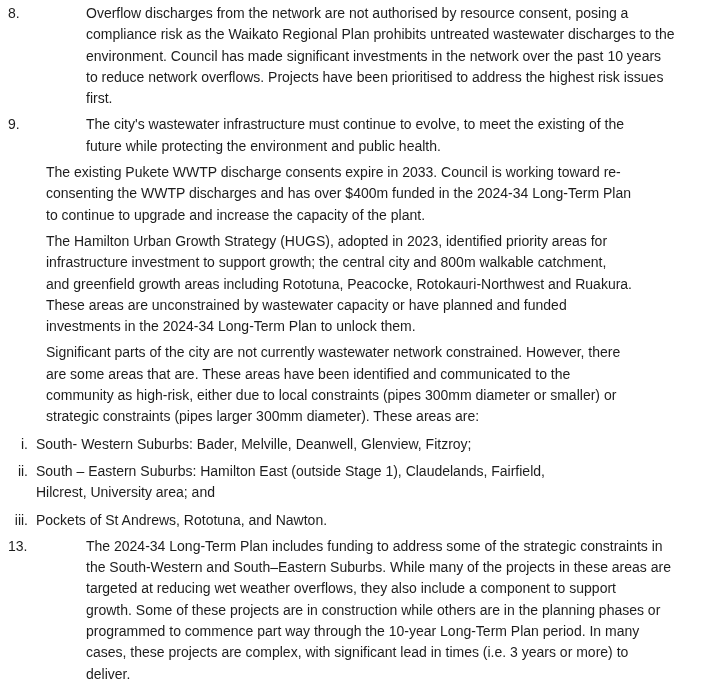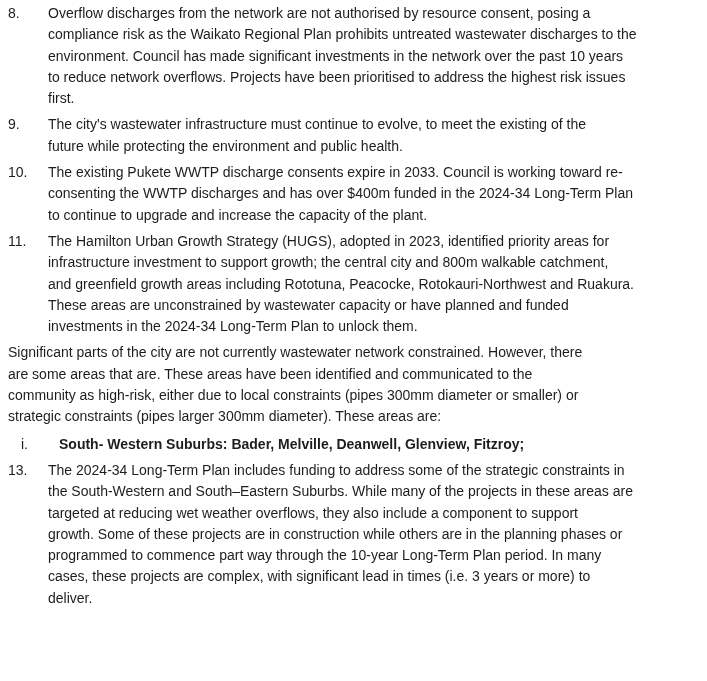--- a/index.html
+++ b/index.html
@@ -29,36 +29,36 @@
   .item-num {
     width: 40px;
     flex: none;
   }
   .item-body {
     flex: 1;
     min-width: 0;
   }
   .txt {
     white-space: pre-line;
+    margin-left: 38px;
   }
   .subitem {
     display: flex;
     margin-top: 6px;
   }
   .sub-num {
     width: 20px;
     flex: none;
     text-align: right;
   }
   .sub-body {
     flex: 1;
-    margin-left: 31px;
+    margin-left: 8px;
     min-width: 0;
     white-space: pre-line;
-    font-weight: bold;
   }
 </style>
 </head>
 <body>
 
 <div class="doc">
 
   <div class="item">
     <div class="item-num">8.</div>
     <div class="item-body">
@@ -72,30 +72,28 @@
 
   <div class="item">
     <div class="item-num">9.</div>
     <div class="item-body">
       <div class="txt">The city's wastewater infrastructure must continue to evolve, to meet the existing of the
 future while protecting the environment and public health.</div>
     </div>
   </div>
 
   <div class="item">
-    <div class="item-num">10.</div>
     <div class="item-body">
       <div class="txt">The existing Pukete WWTP discharge consents expire in 2033. Council is working toward re-
 consenting the WWTP discharges and has over $400m funded in the 2024-34 Long-Term Plan
 to continue to upgrade and increase the capacity of the plant.</div>
     </div>
   </div>
 
   <div class="item">
-    <div class="item-num">11.</div>
     <div class="item-body">
       <div class="txt">The Hamilton Urban Growth Strategy (HUGS), adopted in 2023, identified priority areas for
 infrastructure investment to support growth; the central city and 800m walkable catchment,
 and greenfield growth areas including Rototuna, Peacocke, Rotokauri-Northwest and Ruakura.
 These areas are unconstrained by wastewater capacity or have planned and funded
 investments in the 2024-34 Long-Term Plan to unlock them.</div>
     </div>
   </div>
 
   <div class="item">
@@ -103,21 +101,30 @@
       <div class="txt">Significant parts of the city are not currently wastewater network constrained. However, there
 are some areas that are. These areas have been identified and communicated to the
 community as high-risk, either due to local constraints (pipes 300mm diameter or smaller) or
 strategic constraints (pipes larger 300mm diameter). These areas are:</div>
 
       <div class="subitem">
         <div class="sub-num">i.</div>
         <div class="sub-body">South- Western Suburbs: Bader, Melville, Deanwell, Glenview, Fitzroy;</div>
       </div>
 
+      <div class="subitem">
+        <div class="sub-num">ii.</div>
+        <div class="sub-body">South – Eastern Suburbs: Hamilton East (outside Stage 1), Claudelands, Fairfield,
+Hilcrest, University area; and</div>
+      </div>
 
+      <div class="subitem">
+        <div class="sub-num">iii.</div>
+        <div class="sub-body">Pockets of St Andrews, Rototuna, and Nawton.</div>
+      </div>
     </div>
   </div>
 
   <div class="item">
     <div class="item-num">13.</div>
     <div class="item-body">
       <div class="txt">The 2024-34 Long-Term Plan includes funding to address some of the strategic constraints in
 the South-Western and South–Eastern Suburbs. While many of the projects in these areas are
 targeted at reducing wet weather overflows, they also include a component to support
 growth. Some of these projects are in construction while others are in the planning phases or

